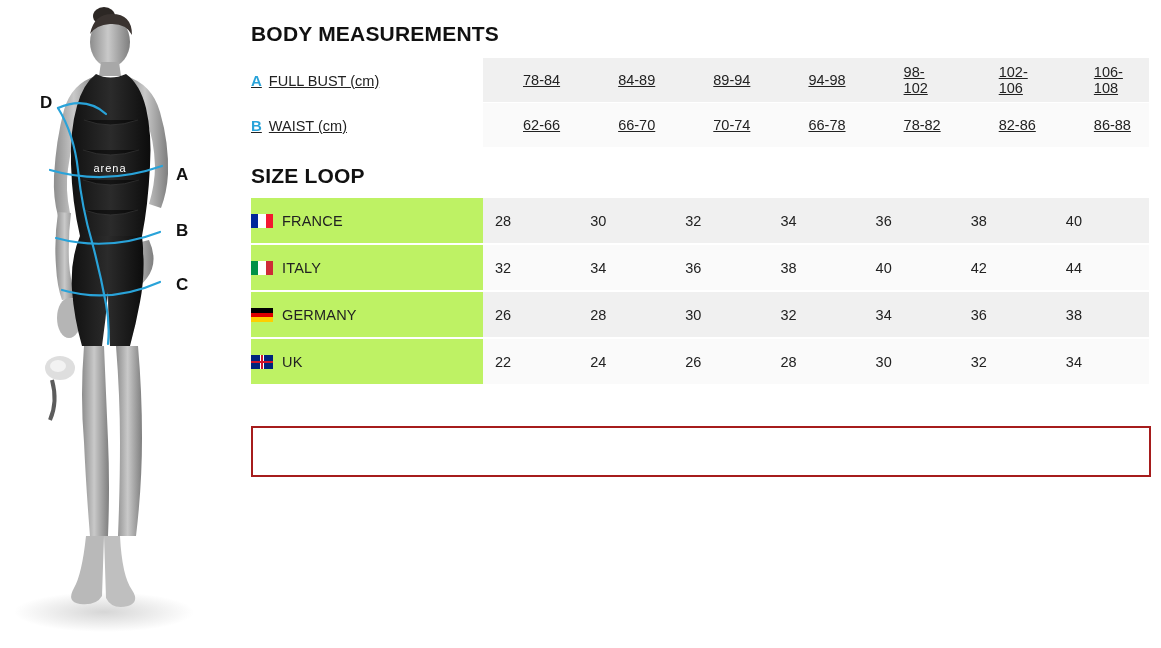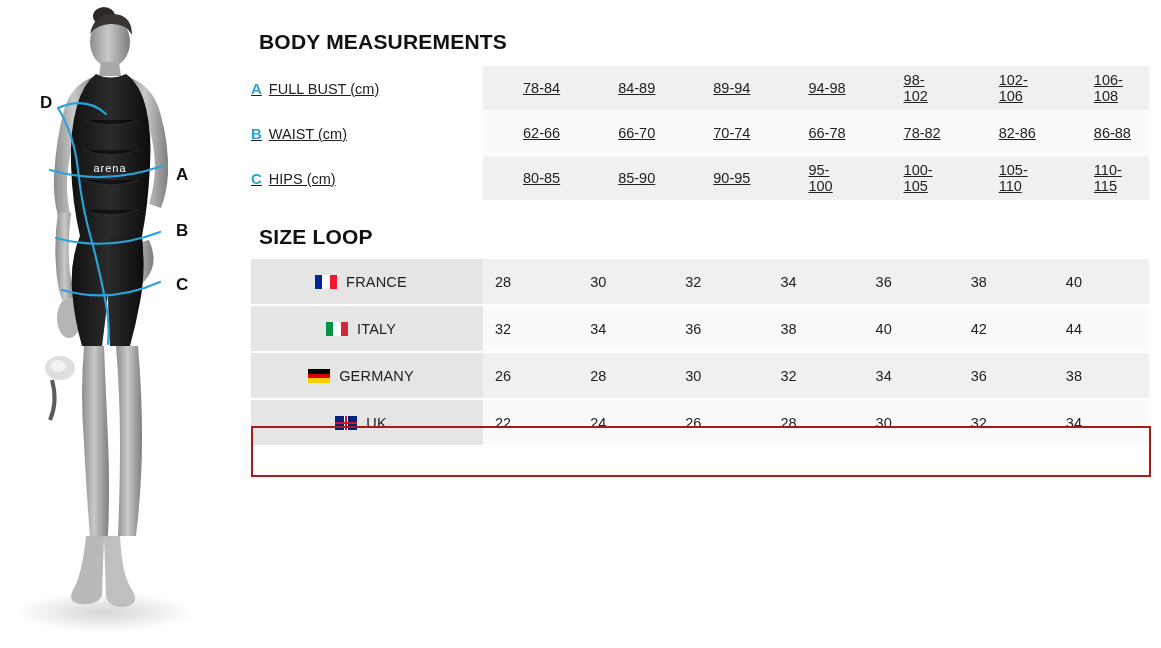--- a/index.html
+++ b/index.html
@@ -18,21 +18,21 @@
     overflow:hidden;
   }
   .model svg{display:block;}
 
   
   .content{
     position:absolute;left:251px;top:0;width:900px;height:648px;
   }
   .section-title{
     font-size:21px;font-weight:bold;letter-spacing:.2px;
-    color:#111;margin:8px;
+    color:#111;margin:0;
     font-family:"Liberation Sans", sans-serif;
   }
   #body-title{padding-top:22px;}
   #size-title{padding-top:16px;}
 
   table{border-collapse:collapse;width:898px;table-layout:fixed;}
   
   #body-table{margin-top:12px;}
   #body-table td{
     height:44px;padding:0 12px;font-size:14.5px;color:#222;
@@ -46,21 +46,21 @@
   #body-table .val{background:#f2f2f2;padding-left:40px;}
   #body-table tr:nth-child(even) .val{background:#fafafa;}
   #body-table tr:nth-child(odd) .val{background:#f0f0f0;}
 
   
   #size-table{margin-top:10px;}
   #size-table td{
     height:45px;padding:0 12px;font-size:14.5px;color:#222;
     vertical-align:middle;border-bottom:2px solid #ffffff;
   }
-  #size-table .lbl{width:220px;background:#e5e5e5;padding-left:0;white-space:nowrap;text-align:center;}
+  #size-table .lbl{width:220px;background:#bef264;padding-left:0;white-space:nowrap;}
   #size-table tr:nth-child(odd) .val{background:#f0f0f0;}
   #size-table tr:nth-child(even) .val{background:#fafafa;}
   .flag{display:inline-block;width:22px;height:14px;margin-right:9px;
         vertical-align:-2px;position:relative;overflow:hidden;border:none;}
   .ctry{font-size:14.5px;color:#222;letter-spacing:.2px;}
 
   
   #size-table tr.highlight td{position:relative;}
   .hl-box{
     position:absolute;left:251px;
@@ -193,30 +193,20 @@
           <tr>
             <td class="lbl"><span class="letter">B</span><span class="name">WAIST (cm)</span></td>
             <td class="val">62-66</td>
             <td class="val">66-70</td>
             <td class="val">70-74</td>
             <td class="val">66-78</td>
             <td class="val">78-82</td>
             <td class="val">82-86</td>
             <td class="val">86-88</td>
           </tr>
-          <tr>
-            <td class="lbl"><span class="letter">C</span><span class="name">HIPS (cm)</span></td>
-            <td class="val">80-85</td>
-            <td class="val">85-90</td>
-            <td class="val">90-95</td>
-            <td class="val">95-100</td>
-            <td class="val">100-105</td>
-            <td class="val">105-110</td>
-            <td class="val">110-115</td>
-          </tr>
         </tbody>
     </table>
 
     <h2 class="section-title" id="size-title">SIZE LOOP</h2>
 
     <table id="size-table">
       <tbody id="size-body">
           <tr>
             <td class="lbl"><span class="flag fl-france"></span><span class="ctry">FRANCE</span></td>
             <td class="val">28</td>

